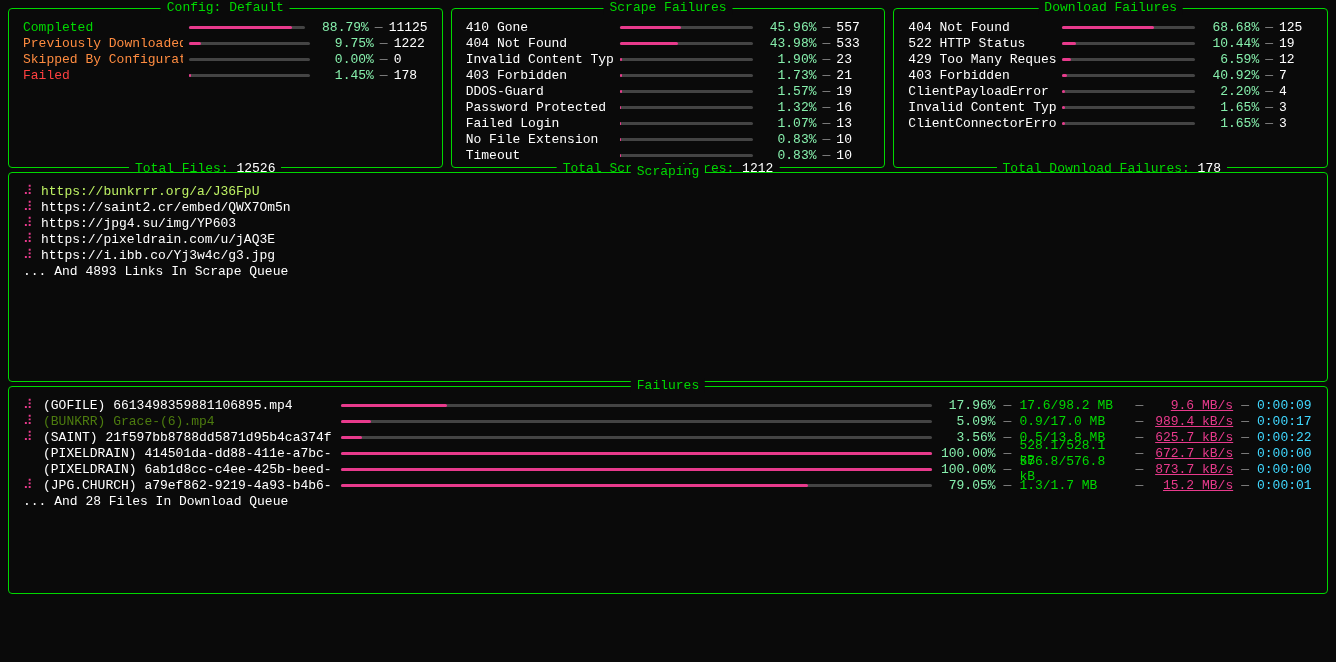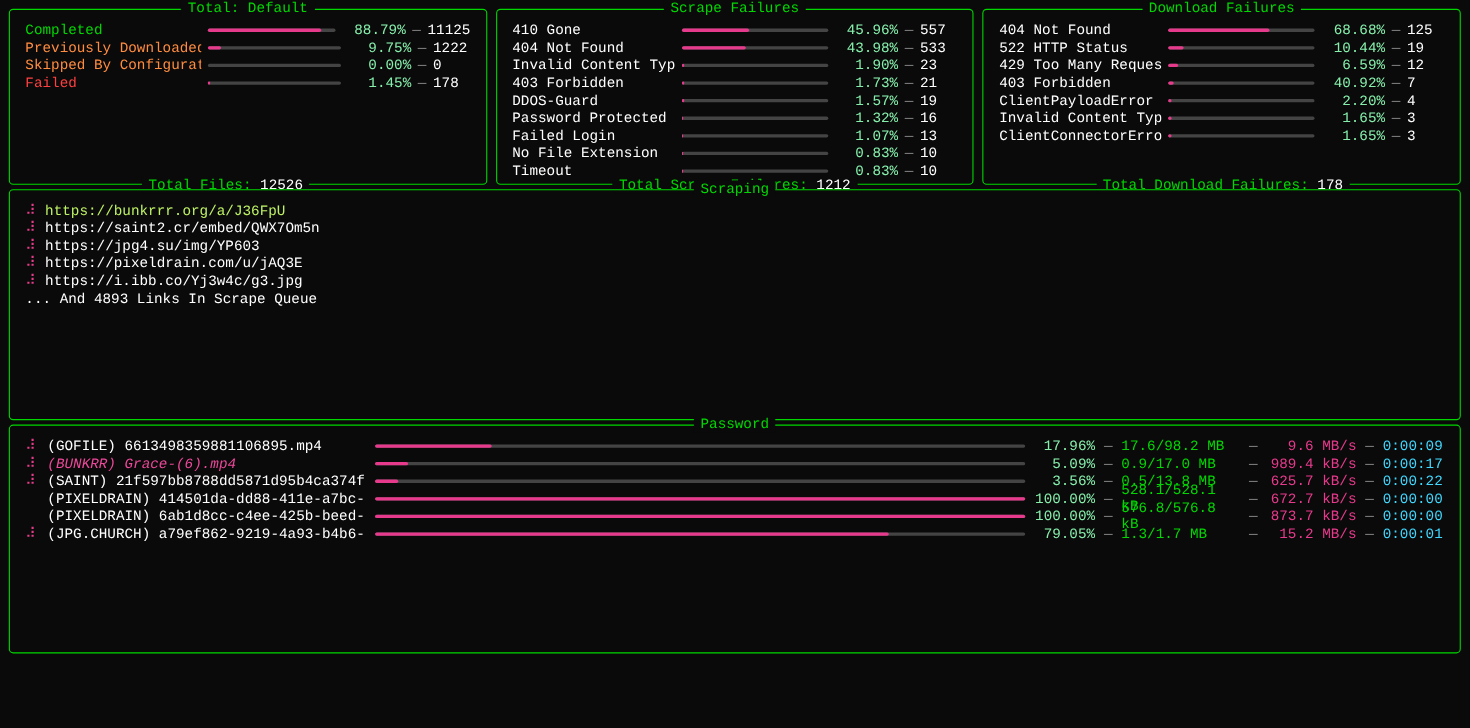--- a/index.html
+++ b/index.html
@@ -73,32 +73,32 @@
   .dash { color: #888; flex-shrink: 0; }
   .count { min-width: 34px; text-align: left; flex-shrink: 0; color:#fff; }
   .scrape-line { height: 16px; display:flex; align-items:center; gap:6px; }
   .spinner { color:#e83a8c; width:12px; }
   .ellipsis { color:#fff; }
   .dl-line { display:flex; align-items:center; height:16px; gap:8px; }
   .dl-name { width: 290px; flex-shrink:0; white-space:nowrap; overflow:hidden; }
   .dl-bar { flex:1; }
   .dl-pct { width:56px; text-align:right; flex-shrink:0; }
   .dl-size { width:108px; text-align:left; flex-shrink:0; }
-  .dl-speed { width:82px; text-align:right; flex-shrink:0; }
+  .dl-speed { width:82px; text-align:right; flex-shrink:0;text-decoration:underline; }
   .dl-eta { width:56px; text-align:left; flex-shrink:0; }
   .scraping-panel { height: 210px; }
   .downloads-panel { height: 208px; }
 </style>
 </head>
 <body>
 
 <div class="row">
 
   <div class="panel" id="config-panel">
-    <div class="panel-title">Total: Default</div>
+    <div class="panel-title">Config: Default</div>
     <div class="stat-line">
         <span class="stat-label green">Completed</span>
         <span class="bar">
           <span class="bar-fill" style="width: 88.79%;"></span>
         </span>
         <span class="pct plum">88.79%</span>
         <span class="dash">—</span>
         <span class="count">11125</span>
       </div>
       <div class="stat-line">
@@ -319,38 +319,38 @@
         <span style="color: rgb(255, 255, 255);">https://i.ibb.co/Yj3w4c/g3.jpg</span>
       </div>
       <div class="scrape-line">
         <span class="ellipsis">... And 4893 Links In Scrape Queue</span>
       </div>
     </div>
 </div>
 
 <div class="row">
   <div class="panel downloads-panel" id="downloads-panel">
-    <div class="panel-title">Password</div>
+    <div class="panel-title">Failures</div>
   <div class="dl-line">
         <span class="spinner">⠼</span>
         <span class="dl-name" style="color: rgb(255, 255, 255);">(GOFILE) 6613498359881106895.mp4</span>
         <span class="bar dl-bar">
           <span class="bar-fill" style="width: 17.96%;"></span>
         </span>
         <span class="dl-pct plum">17.96%</span>
         <span class="dash">—</span>
         <span class="dl-size green">17.6/98.2 MB</span>
         <span class="dash">—</span>
         <span class="dl-speed magenta">9.6 MB/s</span>
         <span class="dash">—</span>
         <span class="dl-eta cyan">0:00:09</span>
       </div>
       <div class="dl-line">
         <span class="spinner">⠼</span>
-        <span class="dl-name" style="color: #ec4899; font-style: italic;">(BUNKRR) Grace-(6).mp4</span>
+        <span class="dl-name" style="color: #4d7c0f;">(BUNKRR) Grace-(6).mp4</span>
         <span class="bar dl-bar">
           <span class="bar-fill" style="width: 5.09%;"></span>
         </span>
         <span class="dl-pct plum">5.09%</span>
         <span class="dash">—</span>
         <span class="dl-size green">0.9/17.0 MB</span>
         <span class="dash">—</span>
         <span class="dl-speed magenta">989.4 kB/s</span>
         <span class="dash">—</span>
         <span class="dl-eta cyan">0:00:17</span>
@@ -404,14 +404,17 @@
           <span class="bar-fill" style="width: 79.05%;"></span>
         </span>
         <span class="dl-pct plum">79.05%</span>
         <span class="dash">—</span>
         <span class="dl-size green">1.3/1.7 MB</span>
         <span class="dash">—</span>
         <span class="dl-speed magenta">15.2 MB/s</span>
         <span class="dash">—</span>
         <span class="dl-eta cyan">0:00:01</span>
       </div>
+      <div class="dl-line">
+        <span class="ellipsis">... And 28 Files In Download Queue</span>
+      </div>
     </div>
 </div>
 
 </body></html>

